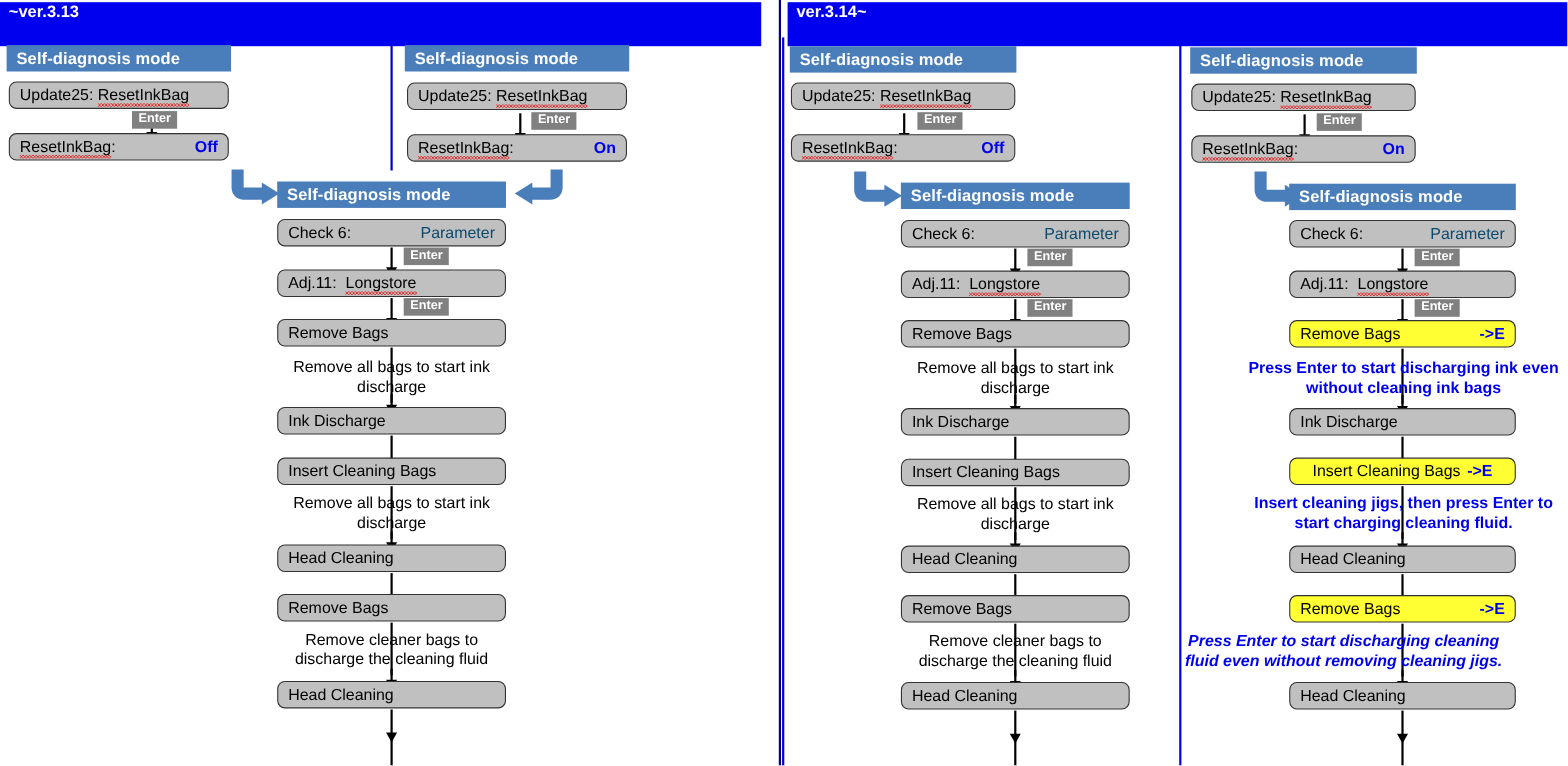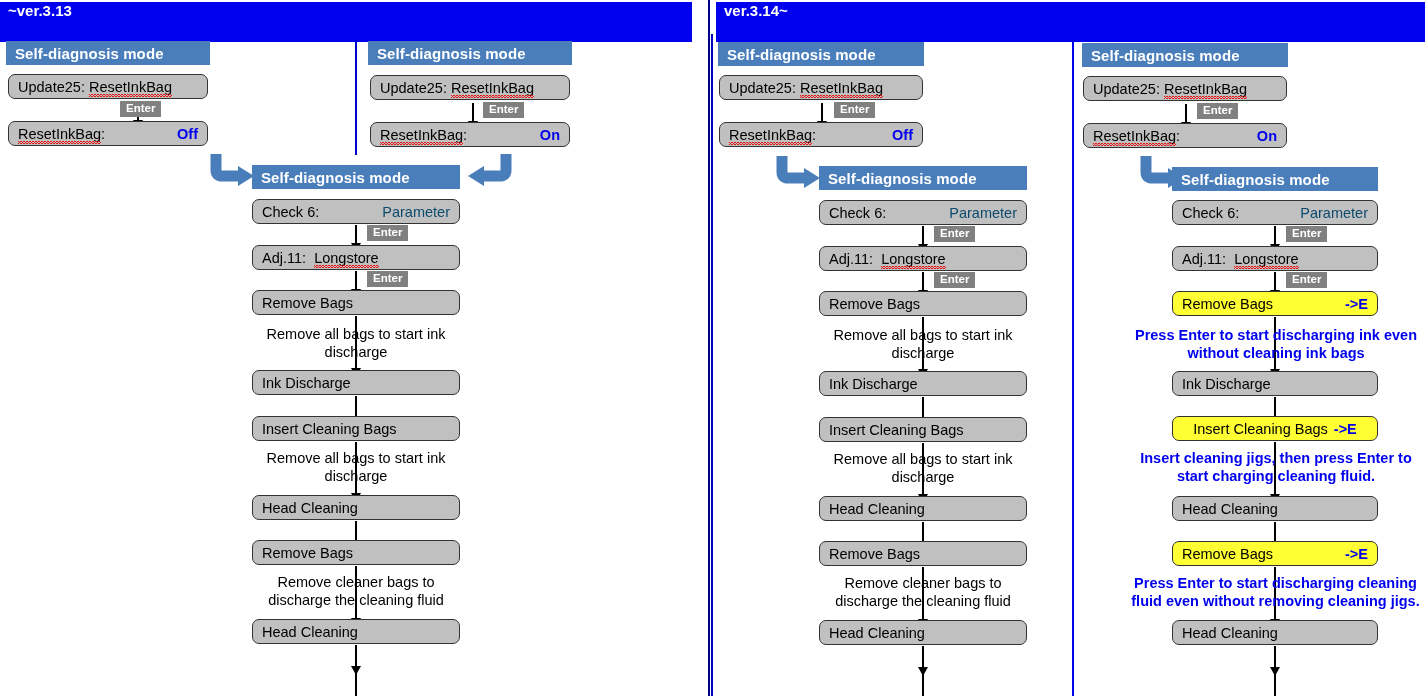--- a/index.html
+++ b/index.html
@@ -337,19 +337,19 @@
   <span class="l">Head Cleaning</span>
 </div>
 <div class="arrow" style="left:1274px;top:522px;height:22px;"></div>
 
 <div class="lcd yellow" style="left:1172px;top:541px;width:206px;">
   <span class="l">Remove Bags</span>
   <span class="r">-&gt;E</span>
 </div>
 <div class="line" style="left:1274px;top:567px;height:48px;"></div>
 <div class="arrow" style="left:1274px;top:609px;height:11px;"></div>
-<div class="cap blue" style="left:1126px;top:574px;width:299px;">Press Enter to start discharging cleaning fluid even without removing cleaning jigs.</div>
+<div class="cap blue" style="left:1072px;top:574px;width:299px;font-style:italic;">Press Enter to start discharging cleaning fluid even without removing cleaning jigs.</div>
 
 <div class="lcd" style="left:1172px;top:620px;width:206px;">
   <span class="l">Head Cleaning</span>
 </div>
 <div class="arrow" style="left:1274px;top:646px;height:22px;"></div>
 <div class="line" style="left:1274px;top:668px;height:28px;"></div>
 
 </body></html>

